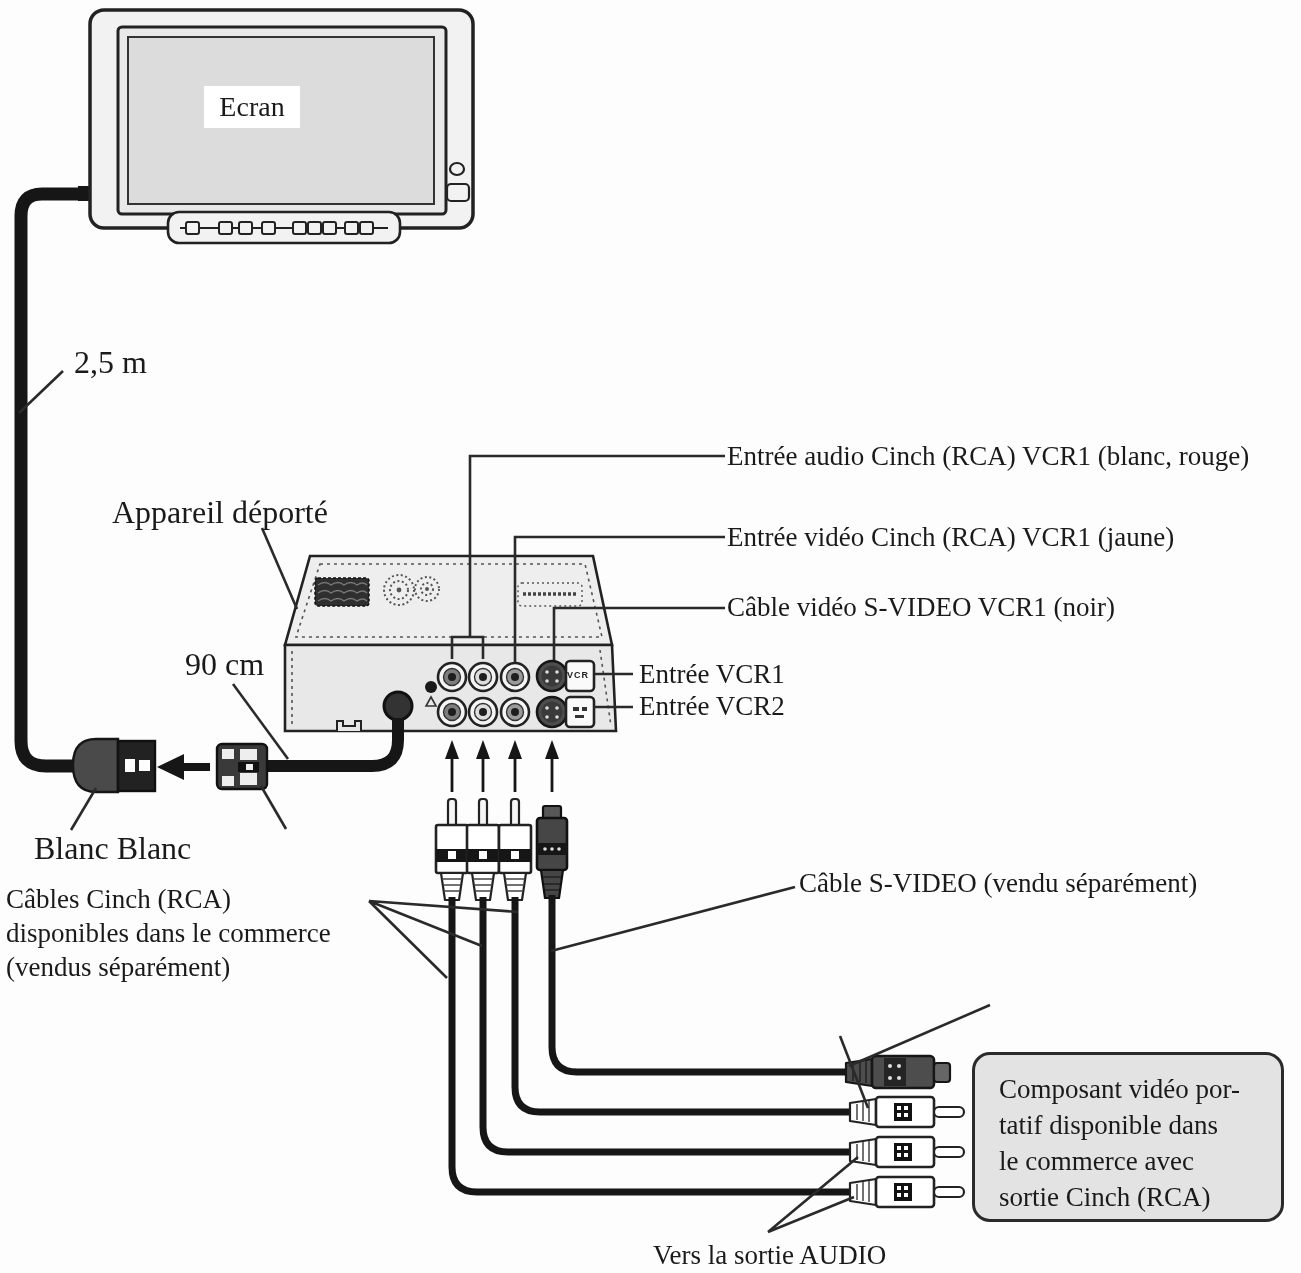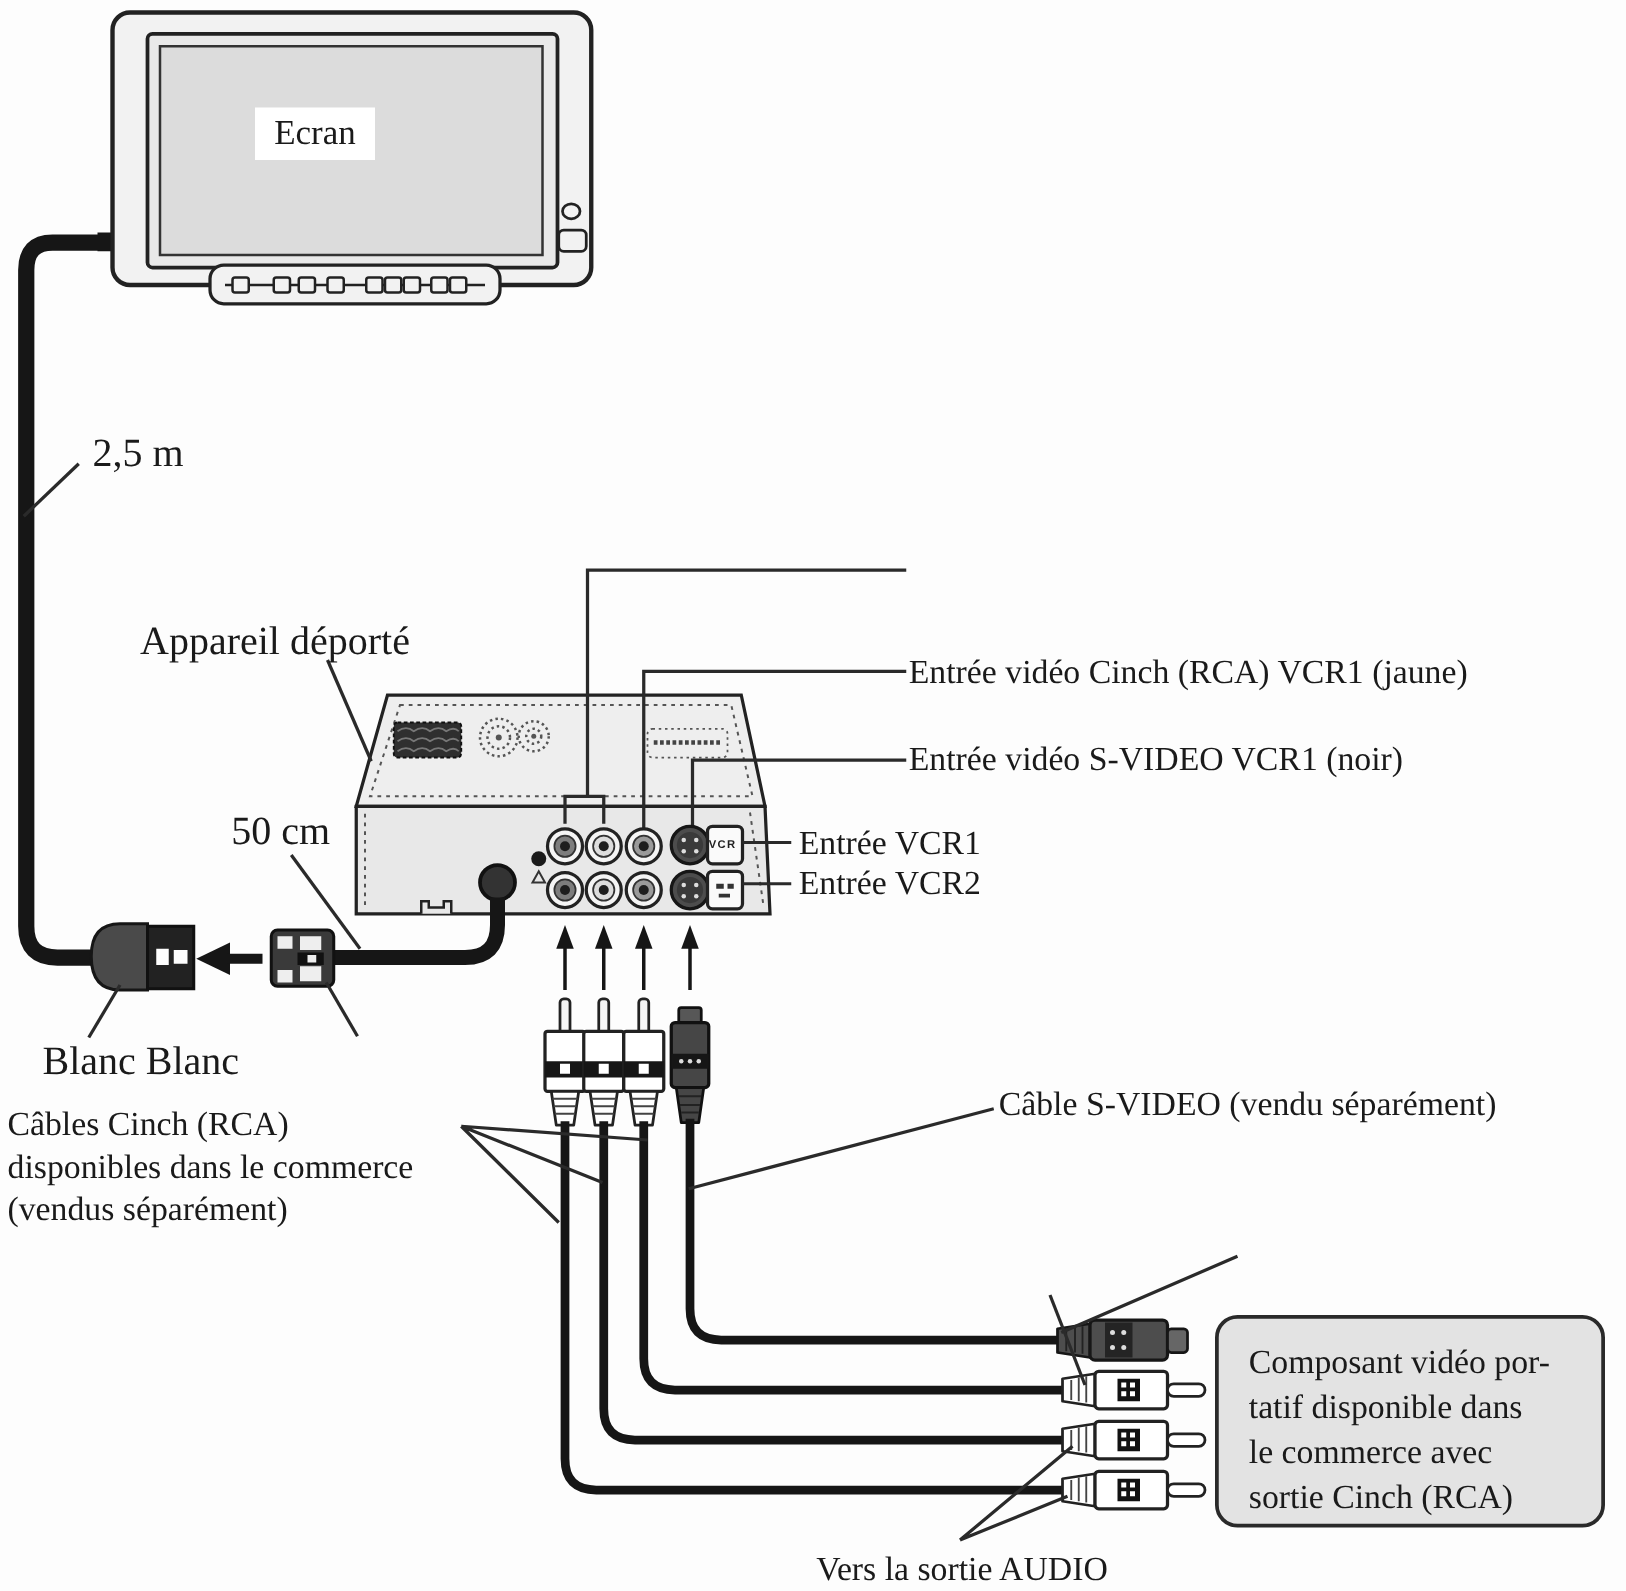--- a/index.html
+++ b/index.html
@@ -302,34 +302,35 @@
   </svg>
 
   <div class="ecran-box">
     <span>Ecran</span>
   </div>
 
   <div class="lbl lbl-lg" style="left:74px;top:344px;">2,5 m</div>
 
   <div class="lbl lbl-lg" style="left:112px;top:494px;">Appareil déporté</div>
 
-  <div class="lbl lbl-lg" style="left:185px;top:646px;">50 cm</div>
+  <div class="lbl lbl-lg" style="left:185px;top:646px;">90 cm</div>
 
   <div class="lbl lbl-lg" style="left:34px;top:830px;">Blanc Blanc</div>
 
   <div class="note-block">
     <div>Câbles Cinch (RCA)</div>
     <div>disponibles dans le commerce</div>
     <div>(vendus séparément)</div>
   </div>
 
+  <div class="lbl" style="left:727px;top:441px;">Entrée audio Cinch (RCA) VCR1 (blanc, rouge)</div>
 
   <div class="lbl" style="left:727px;top:522px;">Entrée vidéo Cinch (RCA) VCR1 (jaune)</div>
 
-  <div class="lbl" style="left:727px;top:592px;">Entrée vidéo S-VIDEO VCR1 (noir)</div>
+  <div class="lbl" style="left:727px;top:592px;">Câble vidéo S-VIDEO VCR1 (noir)</div>
 
   <div class="lbl" style="left:639px;top:659px;">Entrée VCR1</div>
 
   <div class="lbl" style="left:639px;top:691px;">Entrée VCR2</div>
 
   <div class="vcr-tag">VCR</div>
 
   <div class="lbl" style="left:799px;top:868px;">Câble S-VIDEO (vendu séparément)</div>
 
 

